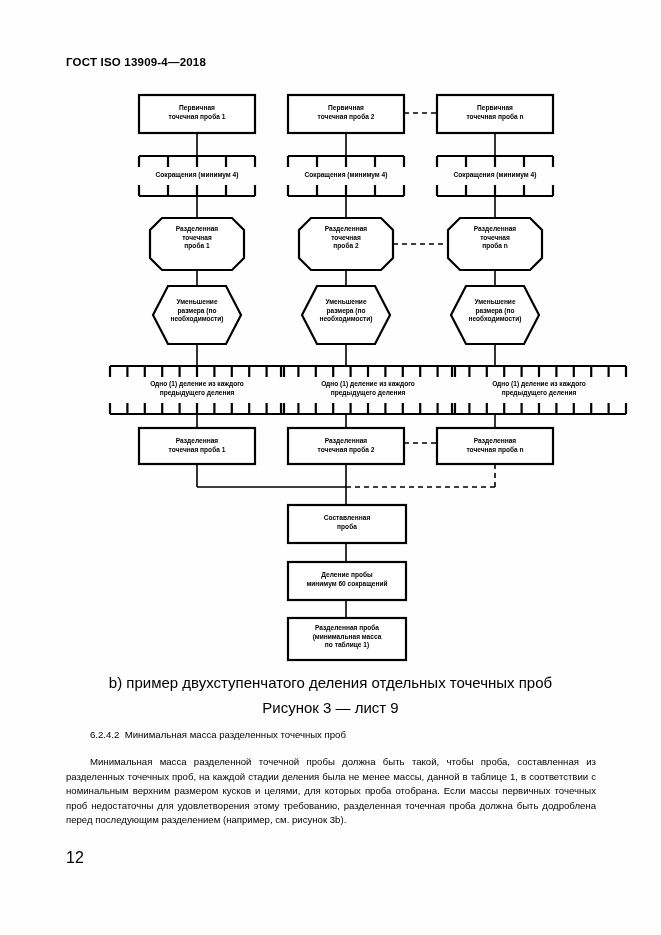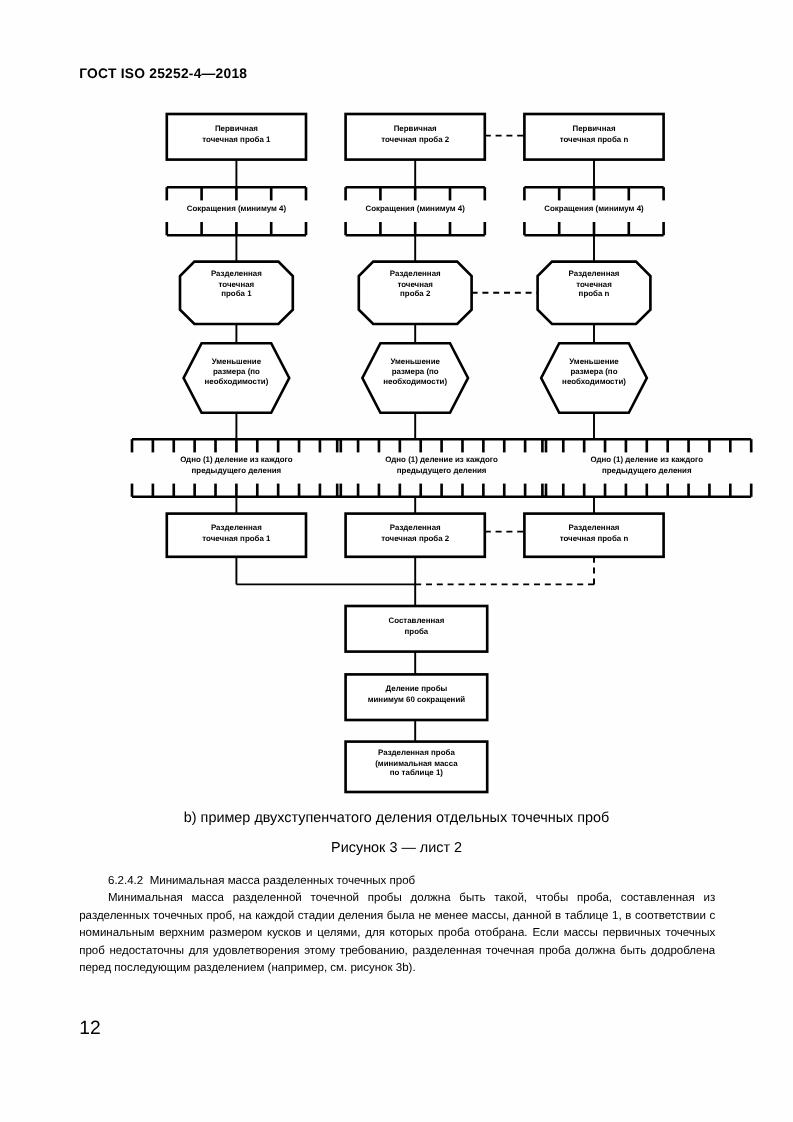--- a/index.html
+++ b/index.html
@@ -65,52 +65,52 @@
     font-weight: bold;
     line-height: 8.6px;
     color: #000;
     white-space: pre-line;
   }
   
   .fig-caption {
     position: absolute;
     width: 661px;
     text-align: center;
-    font-size: 12px;
+    font-size: 15px;
   }
   .cap-b { top: 674px; }
   .cap-fig { top: 699px; }
 
   
   .body-block {
     position: absolute;
     left: 66px;
     top: 728px;
     width: 530px;
     font-size: 9.6px;
     line-height: 14.4px;
     text-align: justify;
   }
   .body-block .clause {
     display: block;
     text-indent: 24px;
-    margin-bottom: 0px;
+    margin-bottom: 13px;
   }
   .body-block .para {
     display: block;
     text-indent: 24px;
     text-align: justify;
   }
 </style>
 </head>
 <body>
 
 <div class="page">
 
-  <div class="doc-header">ГОСТ ISO 25252-4—2018</div>
+  <div class="doc-header">ГОСТ ISO 13909-4—2018</div>
 
   <div class="diagram">
     <svg width="661" height="680" viewBox="0 0 661 680" xmlns="http://www.w3.org/2000/svg">
       <g stroke="#000" fill="none" stroke-width="1.6">
 
         <rect x="139" y="95" width="116" height="38" fill="#fff" stroke-width="2.2"></rect>
 
         <line x1="197" y1="133" x2="197" y2="156"></line>
 
         <line x1="139" y1="156" x2="255" y2="156" stroke-width="2.2"></line>
@@ -322,21 +322,21 @@
     <div class="node-label" style="left:288px; top:514px; width:118px;">Составленная
 проба</div>
     <div class="node-label" style="left:288px; top:571px; width:118px;">Деление пробы
 минимум 60 сокращений</div>
     <div class="node-label" style="left:288px; top:624px; width:118px;">Разделенная проба
 (минимальная масса
 по таблице 1)</div>
   </div>
 
   <div class="fig-caption cap-b">b)  пример двухступенчатого деления отдельных точечных проб</div>
-  <div class="fig-caption cap-fig">Рисунок 3 — лист 2</div>
+  <div class="fig-caption cap-fig">Рисунок 3 — лист 9</div>
 
   <div class="body-block">
     <span class="clause"><span>6.2.4.2</span>&nbsp;&nbsp;<span>Минимальная масса разделенных точечных проб</span></span>
     <span class="para">Минимальная масса разделенной точечной пробы должна быть такой, чтобы проба, составленная из разделенных точечных проб, на каждой стадии деления была не менее массы, данной в таблице 1, в соответствии с номинальным верхним размером кусков и целями, для которых проба отобрана. Если массы первичных точечных проб недостаточны для удовлетворения этому требованию, разделенная точечная проба должна быть додроблена перед последующим разделением (например, см. рисунок 3b).</span>
   </div>
 
   <div class="page-number">12</div>
 
 </div>
 

